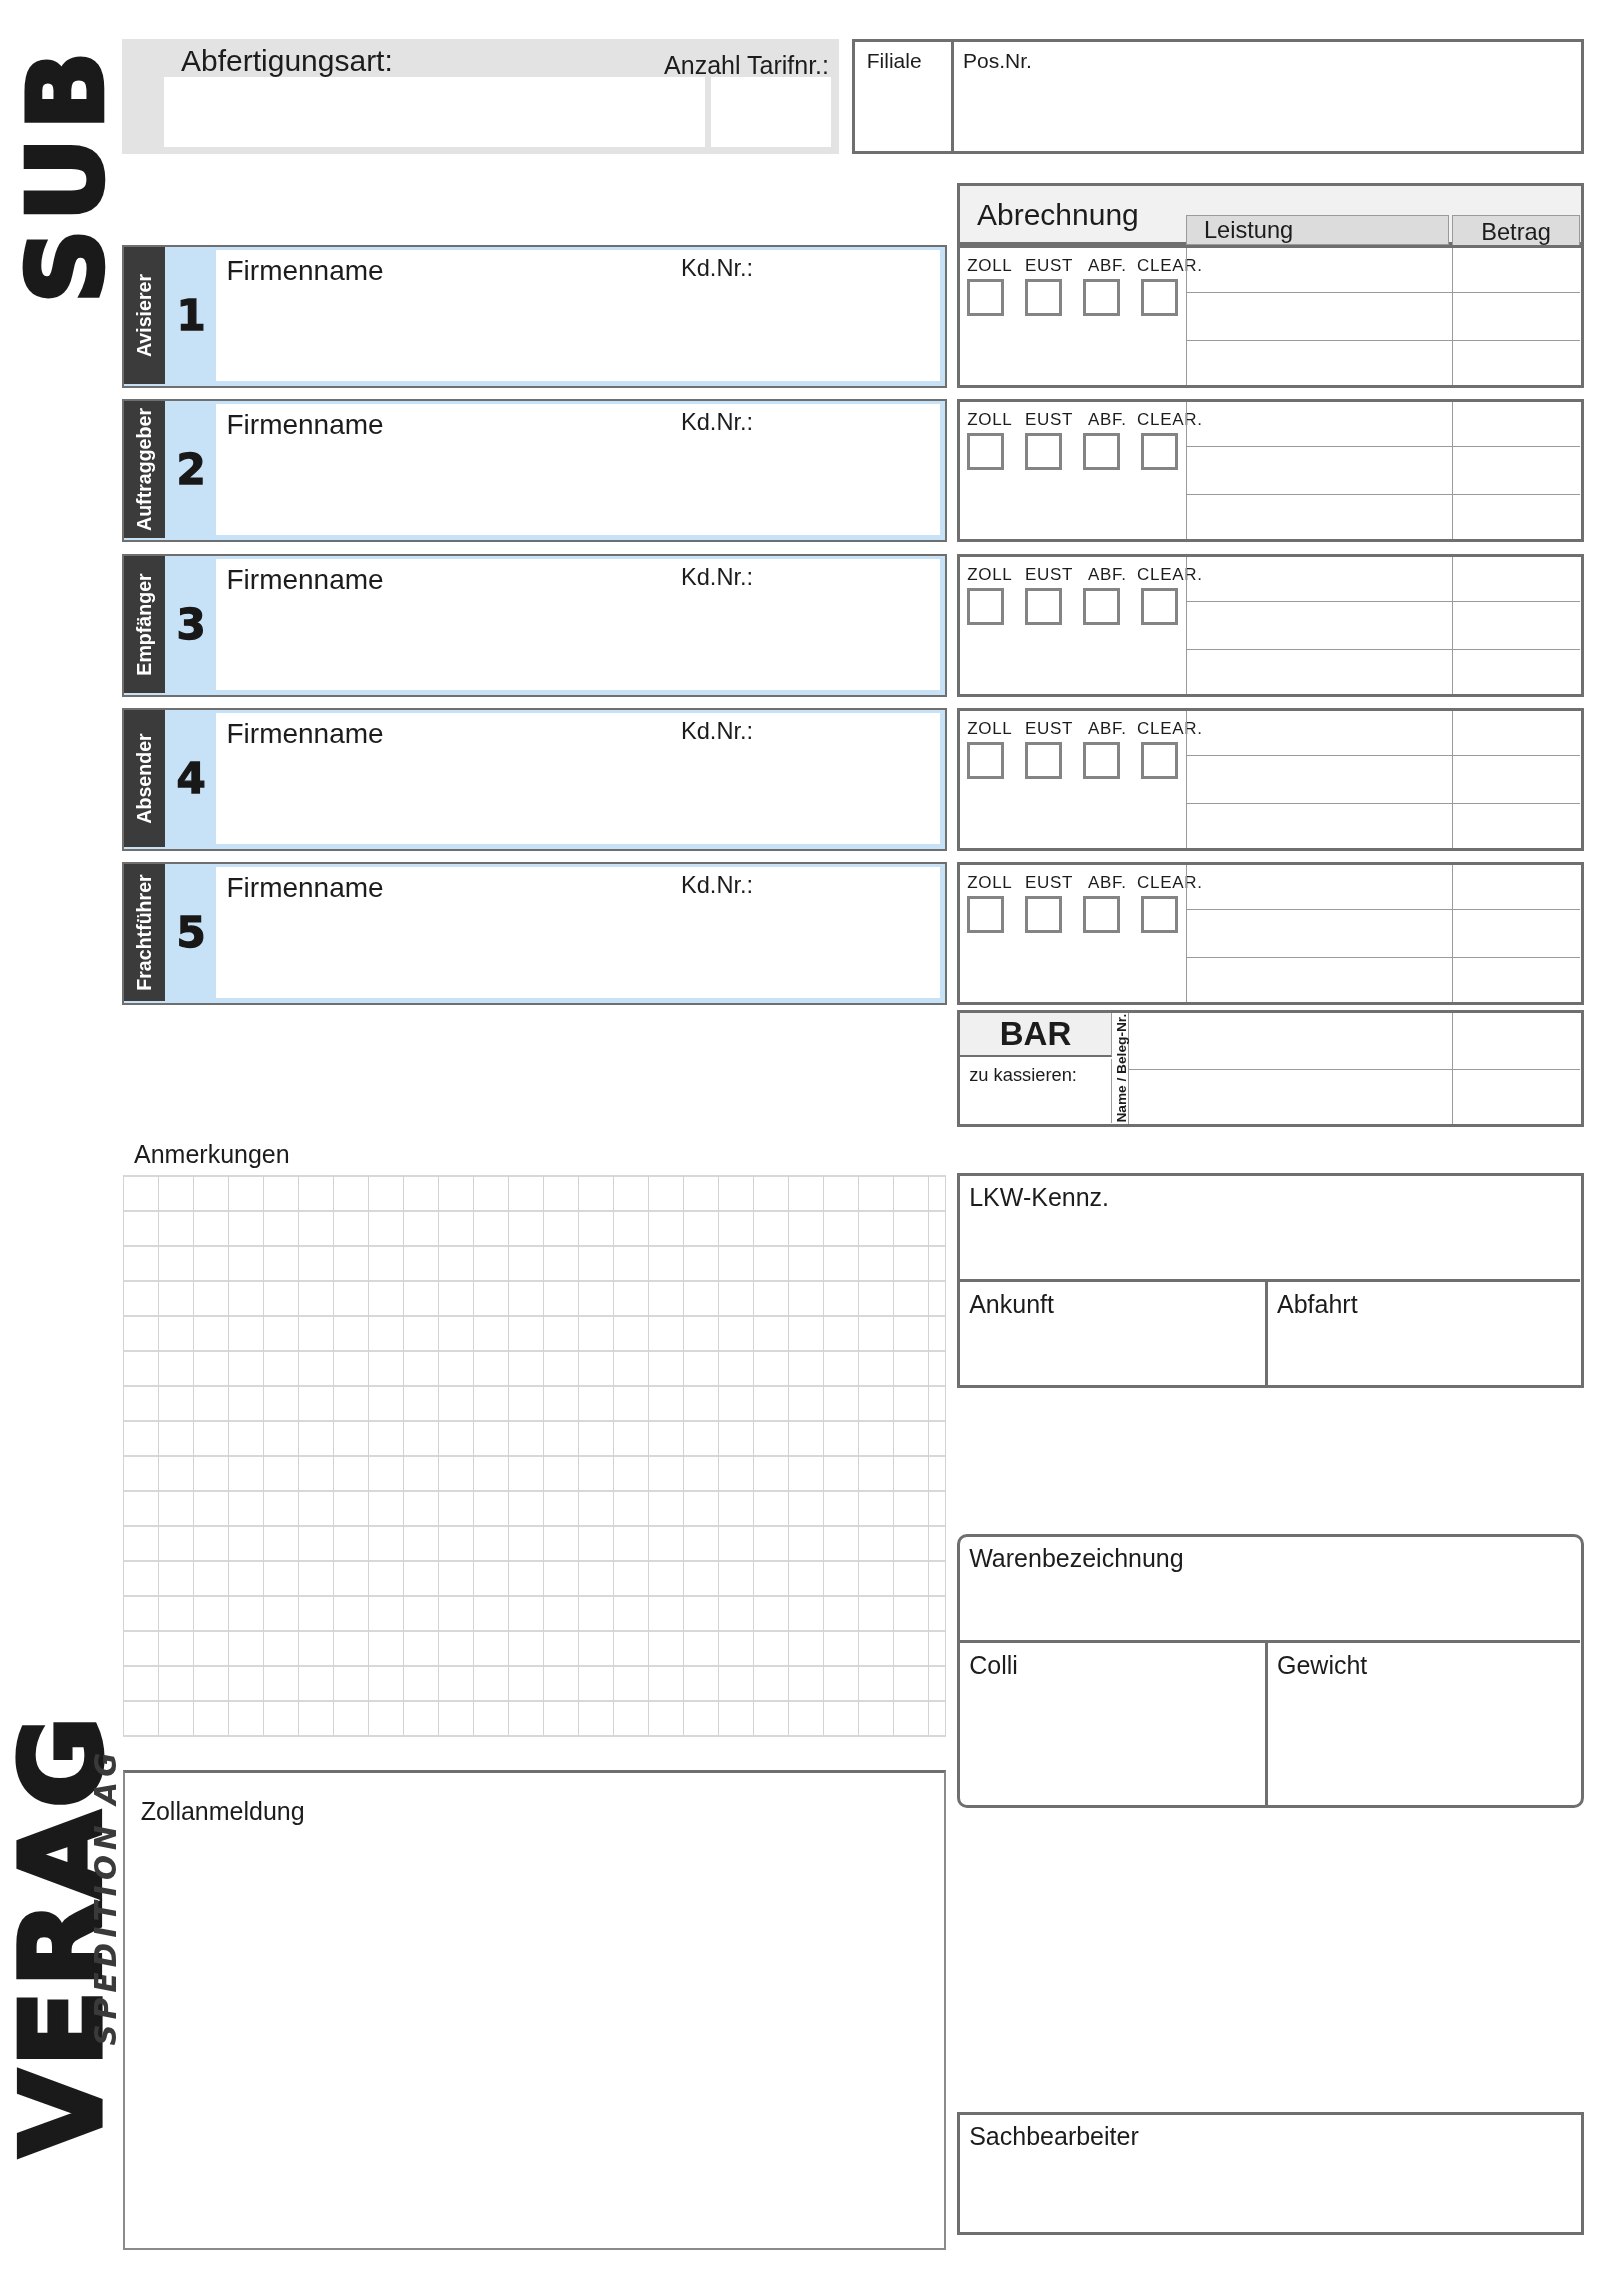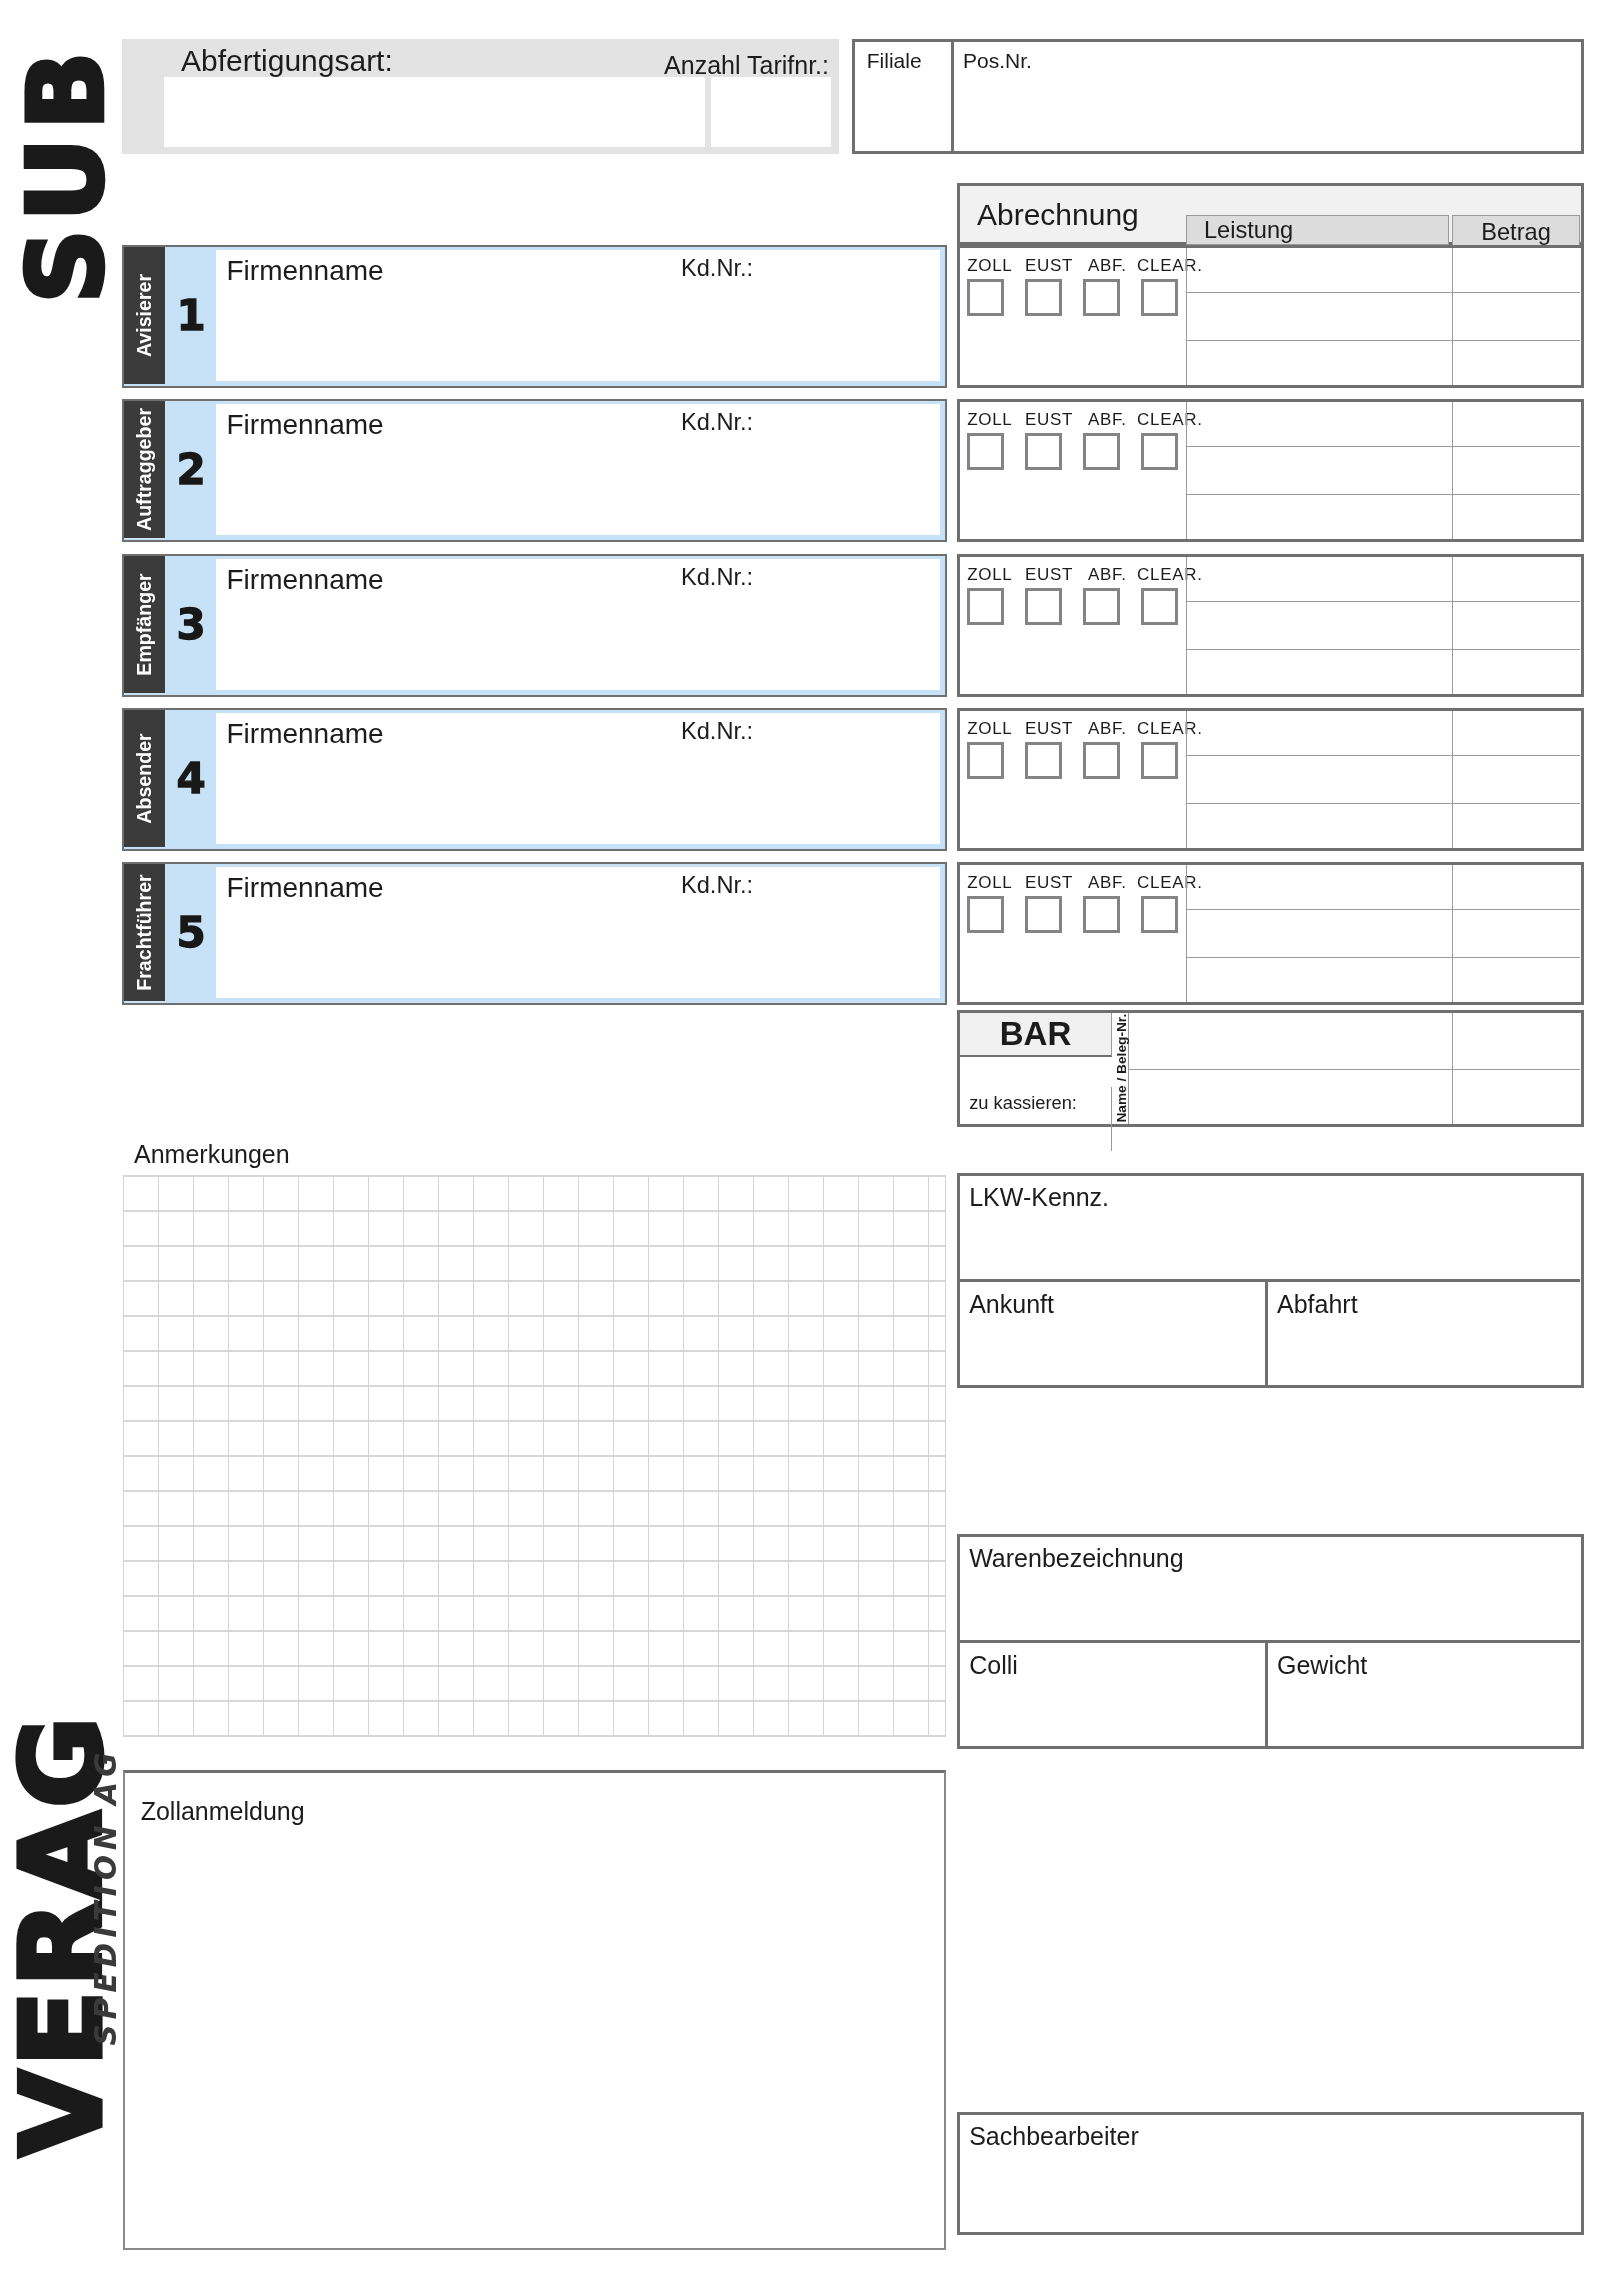--- a/index.html
+++ b/index.html
@@ -222,21 +222,21 @@
     <div class="abs cbox" style="left:123px;"></div>
     <div class="abs cbox" style="left:181px;"></div>
     <div class="vline" style="left:226px;"></div>
     <div class="vline" style="left:492px;"></div>
     <div class="hline" style="left:226px; top:44px; width:394px;"></div>
     <div class="hline" style="left:226px; top:92px; width:394px;"></div>
   </div>
 
   <div class="abs" style="left:957px; top:1010px; width:627px; height:117px; background:#fff; border:3.3px solid #6f6f6f;">
     <div class="abs" style="left:0; top:0; width:152px; height:44px; background:#f0f0f0; border-right:1.3px solid #9a9a9a; border-bottom:2.6px solid #6f6f6f; display:flex; align-items:center; justify-content:center; font-size:33px; font-weight:bold;">BAR</div>
-    <div class="abs" style="left:0; top:46px; width:152px; height:64px; border-right:1.3px solid #9a9a9a;margin-top:28px;">
+    <div class="abs" style="left:0; top:46px; width:152px; height:64px; border-right:1.3px solid #9a9a9a;">
       <div class="lbl" style="left:9.2px; top:5.2px; font-size:18.3px;">zu kassieren:</div>
     </div>
     <div class="abs" style="left:153px; top:0; width:16.4px; height:111px; border-right:1.3px solid #9a9a9a;">
       <div class="rotwrap" style="left:0; top:0; width:16.4px; height:111px;">
         <div class="rotin" style="width:111px; height:16.4px; left:-47px; top:47px; font-size:13.7px; font-weight:bold;">Name / Beleg-Nr.</div>
       </div>
     </div>
     <div class="vline" style="left:492px;"></div>
     <div class="hline" style="left:169px; top:56px; width:451px;"></div>
   </div>
@@ -245,21 +245,21 @@
   <div class="abs gridbox" style="left:123px; top:1175px; width:823px; height:562px;"></div>
 
   <div class="abs bigbox" style="left:957px; top:1173px; width:627px; height:215px;">
     <div class="lbl boxlabel" style="left:9.2px; top:6.5px;">LKW-Kennz.</div>
     <div class="hline" style="left:0; top:103px; width:620px; height:2.6px; background:#6f6f6f;"></div>
     <div class="vline" style="left:305px; top:103px; width:2.6px; background:#6f6f6f;"></div>
     <div class="lbl boxlabel" style="left:9.2px; top:114px;">Ankunft</div>
     <div class="lbl boxlabel" style="left:317px; top:114px;">Abfahrt</div>
   </div>
 
-  <div class="abs bigbox" style="left:957px; top:1534px; width:627px; height:215px;">
+  <div class="abs bigbox" style="left:957px; top:1534px; width:627px; height:274px;border-radius:10px;">
     <div class="lbl boxlabel" style="left:9.2px; top:6.5px;">Warenbezeichnung</div>
     <div class="hline" style="left:0; top:103px; width:620px; height:2.6px; background:#6f6f6f;"></div>
     <div class="vline" style="left:305px; top:103px; width:2.6px; background:#6f6f6f;"></div>
     <div class="lbl boxlabel" style="left:9.2px; top:114px;">Colli</div>
     <div class="lbl boxlabel" style="left:317px; top:114px;">Gewicht</div>
   </div>
 
   <div class="abs" style="left:123px; top:1770px; width:823px; height:480px; background:#fff; border:2px solid #8a8a8a; border-top:3.9px solid #6f6f6f;">
     <div class="lbl boxlabel" style="left:15.7px; top:23.6px;">Zollanmeldung</div>
   </div>

